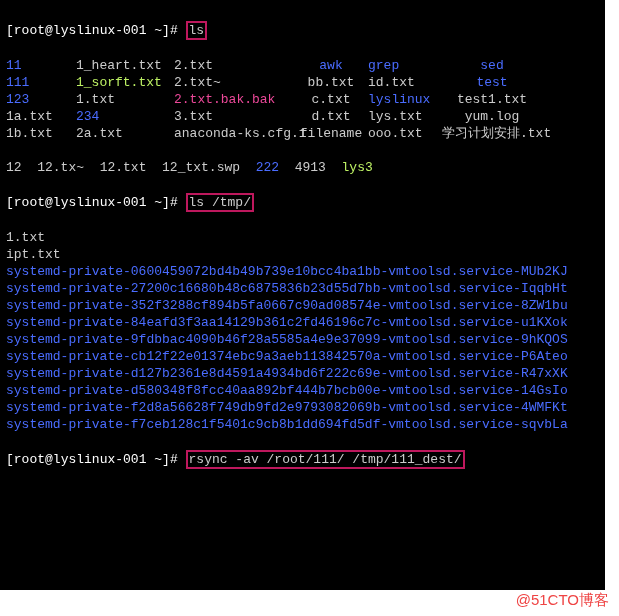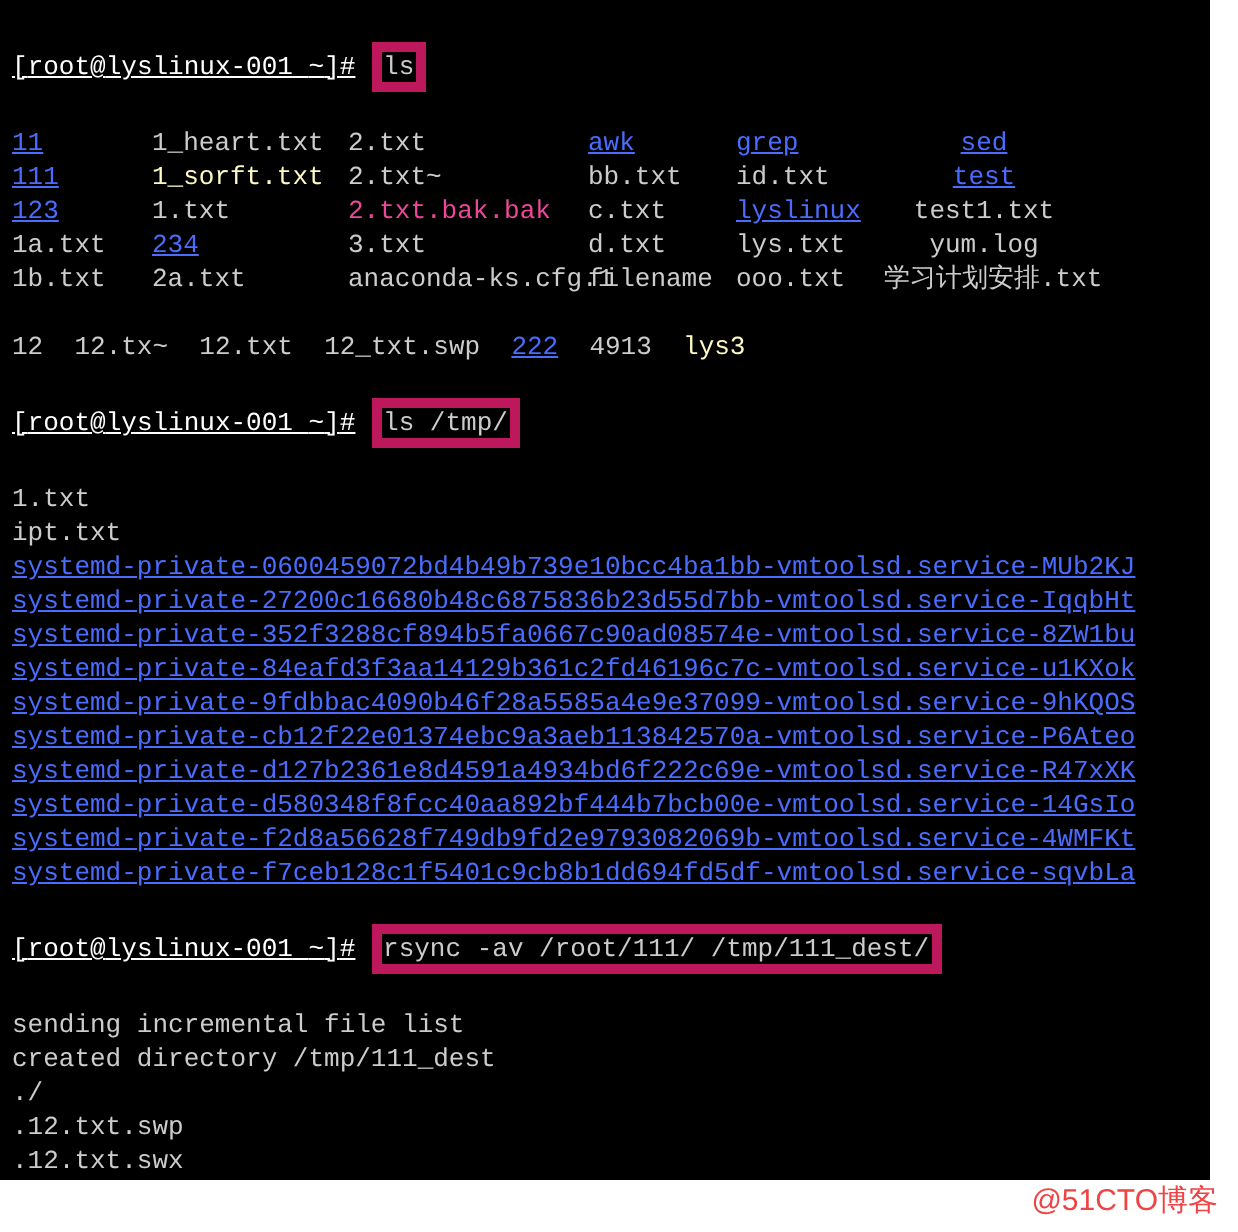--- a/index.html
+++ b/index.html
@@ -14,31 +14,31 @@
   .terminal {
     background: #000;
     color: #cccccc;
     width: 605px;
     height: 590px;
     padding: 4px 6px;
     line-height: 17px;
     white-space: pre;
     overflow: hidden;
   }
-  .c-white { color: #ffffff; text-decoration: underline; }
-  .c-blue  { color: #4a6cff; text-decoration: underline; }
-  .c-cyan  { color: #fef9c3; }
+  .c-white { color: #ffffff; }
+  .c-blue  { color: #4a6cff; }
+  .c-cyan  { color: #bef264; }
   .c-green { color: #ec4899; }
-  .c-hl    { border: 5px solid #be185d; display:inline-block; padding:0 1px; line-height:15px;}
+  .c-hl    { border: 2px solid #be185d; display:inline-block; padding:0 1px; line-height:15px;}
   .ls-block { line-height: 17px; }
   .col { display:inline-block; }
   .w1 { width: 70px; }
   .w2 { width: 98px; }
   .w3 { width: 120px; }
-  .w4 { width: 74px; }
+  .w4 { width: 74px; text-align: center; }
   .w5 { width: 74px; }
   .w6 { width: 100px; text-align: center; }
   .watermark {
     position: absolute;
     right: 10px;
     bottom: 6px;
     color: #ef4444;
     font-family: Arial, sans-serif;
     font-size: 15px;
     font-weight: 500;
@@ -47,17 +47,16 @@
 </head>
 <body>
 
 <div class="terminal">
 <div><span class="c-white">[<span>root</span>@<span>lyslinux-001</span> <span>~</span>]<span>#</span></span> <span class="c-hl">ls</span></div>
 <div class="ls-block" id="ls-block"><div><span class="col w1 c-blue">11</span><span class="col w2 ">1_heart.txt</span><span class="col w3 ">2.txt</span><span class="col w4 c-blue">awk</span><span class="col w5 c-blue">grep</span><span class="col w6 c-blue">sed</span></div><div><span class="col w1 c-blue">111</span><span class="col w2 c-cyan">1_sorft.txt</span><span class="col w3 ">2.txt~</span><span class="col w4 ">bb.txt</span><span class="col w5 ">id.txt</span><span class="col w6 c-blue">test</span></div><div><span class="col w1 c-blue">123</span><span class="col w2 ">1.txt</span><span class="col w3 c-green">2.txt.bak.bak</span><span class="col w4 ">c.txt</span><span class="col w5 c-blue">lyslinux</span><span class="col w6 ">test1.txt</span></div><div><span class="col w1 ">1a.txt</span><span class="col w2 c-blue">234</span><span class="col w3 ">3.txt</span><span class="col w4 ">d.txt</span><span class="col w5 ">lys.txt</span><span class="col w6 ">yum.log</span></div><div><span class="col w1 ">1b.txt</span><span class="col w2 ">2a.txt</span><span class="col w3 ">anaconda-ks.cfg.1</span><span class="col w4 ">filename</span><span class="col w5 ">ooo.txt</span><span class="col w6 ">学习计划安排.txt</span></div></div>
 <div id="ls2-line"><span class="">12</span>  <span class="">12.tx~</span>  <span class="">12.txt</span>  <span class="">12_txt.swp</span>  <span class="c-blue">222</span>  <span class="">4913</span>  <span class="c-cyan">lys3</span>  </div>
 <div><span class="c-white">[<span>root</span>@<span>lyslinux-001</span> <span>~</span>]<span>#</span></span> <span class="c-hl">ls /tmp/</span></div>
 <div id="tmp-block"><div>1.txt</div><div>ipt.txt</div><div class="c-blue">systemd-private-0600459072bd4b49b739e10bcc4ba1bb-vmtoolsd.service-MUb2KJ</div><div class="c-blue">systemd-private-27200c16680b48c6875836b23d55d7bb-vmtoolsd.service-IqqbHt</div><div class="c-blue">systemd-private-352f3288cf894b5fa0667c90ad08574e-vmtoolsd.service-8ZW1bu</div><div class="c-blue">systemd-private-84eafd3f3aa14129b361c2fd46196c7c-vmtoolsd.service-u1KXok</div><div class="c-blue">systemd-private-9fdbbac4090b46f28a5585a4e9e37099-vmtoolsd.service-9hKQOS</div><div class="c-blue">systemd-private-cb12f22e01374ebc9a3aeb113842570a-vmtoolsd.service-P6Ateo</div><div class="c-blue">systemd-private-d127b2361e8d4591a4934bd6f222c69e-vmtoolsd.service-R47xXK</div><div class="c-blue">systemd-private-d580348f8fcc40aa892bf444b7bcb00e-vmtoolsd.service-14GsIo</div><div class="c-blue">systemd-private-f2d8a56628f749db9fd2e9793082069b-vmtoolsd.service-4WMFKt</div><div class="c-blue">systemd-private-f7ceb128c1f5401c9cb8b1dd694fd5df-vmtoolsd.service-sqvbLa</div></div>
 <div><span class="c-white">[<span>root</span>@<span>lyslinux-001</span> <span>~</span>]<span>#</span></span> <span class="c-hl">rsync -av /root/111/ /tmp/111_dest/</span></div>
-<div id="rsync-block"><div>sending incremental file list</div><div>created directory /tmp/111_dest</div><div>./</div><div>.12.txt.swp</div><div>.12.txt.swx</div></div>
 
 </div>
 
 <div class="watermark">@51CTO博客</div>
 
 </body></html>

